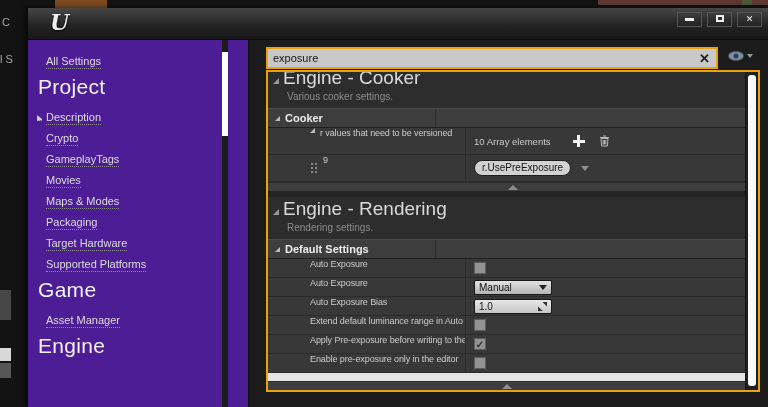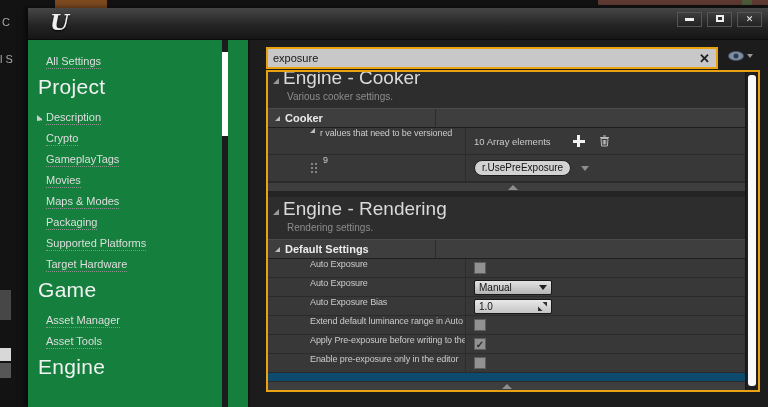--- a/index.html
+++ b/index.html
@@ -24,41 +24,41 @@
   .tab-label { font-size:11px; font-weight:bold; color:#fdfdfd; text-shadow:1px 1px 1px rgba(0,0,0,.7); white-space:nowrap; }
   .tab-close { margin-left:auto; font-size:9px; color:#8b8b8b; line-height:9px; }
   .win-controls { position:absolute; top:4px; right:6px; display:flex; gap:5px; }
   .win-btn { width:25px; height:15px; background:linear-gradient(#3d3d3d,#222); border:1px solid #555; color:#f0f0f0; font-size:9px; line-height:13px; text-align:center; }
   .win-btn .mini-bar { display:inline-block; width:9px; height:3px; background:#f0f0f0; margin-bottom:1px; }
   .win-btn .mini-box { display:inline-block; width:8px; height:7px; border:2px solid #f0f0f0; margin-top:2px; }
 
   .body-row { display:flex; height:367px; }
 
   
-  .sidebar { position:relative; width:222px; flex:none; background:#15803d; border-right:2px solid #141414; padding:8px 0 0 10px; overflow:hidden; }
+  .sidebar { position:relative; width:222px; flex:none; background:#4c1d95; border-right:2px solid #141414; padding:8px 0 0 10px; overflow:hidden; }
   .sb-track { position:absolute; left:194px; top:0; bottom:0; width:6px; background:#1c1c1c; }
   .sb-thumb { position:absolute; left:194px; top:12px; width:6px; height:84px; background:#ffffff; }
   .sb-link { margin-left:8px; line-height:19px; }
   .sb-link span { font-size:11px; color:#dedede; border-bottom:1px dotted #8f8f8f; padding-bottom:1px; }
   .sb-top-link { margin:2px 0 2px 8px; line-height:20px; }
   .sb-top-link span { font-size:11px; color:#dedede; border-bottom:1px dotted #8f8f8f; padding-bottom:1px; }
   .sb-heading { font-size:21px; color:#f2f2f2; margin:4px 0 7px 0; font-weight:normal; letter-spacing:.3px; }
   .sb-arrow { display:inline-block; width:0; height:0; border-left:5px solid #cfcfcf; border-top:4px solid transparent; border-bottom:4px solid transparent; margin:0 4px 0 -9px; }
 
   
   .main { position:relative; flex:1; background:#1c1c1c; }
 
   .searchbox { position:absolute; left:16px; top:7px; width:452px; height:22px; border:2px solid #e9a210; background:#c8c8c8; display:flex; align-items:center; padding:0 5px; }
   .search-input { flex:1; border:none; outline:none; background:transparent; font-family:"Liberation Sans", sans-serif; font-size:11px; font-weight:normal; color:#161616; }
   .search-clear { font-size:13px; font-weight:bold; color:#1d1d1d; line-height:13px; padding:0 1px; }
   .eye-wrap { position:absolute; left:478px; top:11px; display:flex; align-items:center; gap:3px; }
   .eye { width:16px; height:10px; border-radius:50%; background:radial-gradient(circle at 50% 50%, #2c3a4d 0 2px, #7d8fa6 3px); border:1px solid #4a5468; }
   .caret-down { width:0; height:0; border-left:3px solid transparent; border-right:3px solid transparent; border-top:4px solid #9a9a9a; }
 
-  .panel { position:absolute; left:16px; top:30px; width:494px; height:322px; border:2px solid #e9a210; background:#0c4a6e; overflow:hidden; }
+  .panel { position:absolute; left:16px; top:30px; width:494px; height:322px; border:2px solid #e9a210; background:#e5e5e5; overflow:hidden; }
   .panel-track { position:absolute; right:0; top:0; bottom:0; width:13px; background:#1f1f1f; border-left:1px solid #151515; z-index:4; }
   .panel-thumb { position:absolute; right:2px; top:3px; bottom:4px; width:8px; background:#fafafa; border-radius:3px; z-index:5; }
 
   .section { background:#2d2d2d; }
   .sec-title { display:flex; align-items:baseline; padding:0 0 0 5px; font-size:19px; color:#dadada; line-height:24px; white-space:nowrap; }
   .sec-title.clip { margin-top:-6px; }
   .tri { width:0; height:0; border-left:6px solid transparent; border-bottom:6px solid #9a9a9a; display:inline-block; margin-right:4px; flex:none; }
   .tri.small { border-left-width:5px; border-bottom-width:5px; border-bottom-color:#bdbdbd; margin-right:5px; }
   .sec-subtitle { padding:1px 12px 6px 19px; font-size:10px; color:#8d8d8d; }
   .cat-bar { position:relative; height:20px; background:#3e3e3e; border-top:1px solid #4a4a4a; border-bottom:1px solid #1f1f1f; display:flex; align-items:center; padding-left:7px; font-size:11px; font-weight:bold; color:#ececec; }
@@ -115,26 +115,25 @@
     <div class="sidebar">
       <div class="sb-top-link"><span>All Settings</span></div>
 
       <div class="sb-heading">Project</div>
       <div class="sb-link"><span class="sb-arrow"></span><span>Description</span></div>
       <div class="sb-link"><span>Crypto</span></div>
       <div class="sb-link"><span>GameplayTags</span></div>
       <div class="sb-link"><span>Movies</span></div>
       <div class="sb-link"><span>Maps &amp; Modes</span></div>
       <div class="sb-link"><span>Packaging</span></div>
+      <div class="sb-link"><span>Target Hardware</span></div>
       <div class="sb-link"><span>Supported Platforms</span></div>
-      <div class="sb-link"><span>Target Hardware</span></div>
 
       <div class="sb-heading">Game</div>
       <div class="sb-link"><span>Asset Manager</span></div>
-      <div class="sb-link"><span>Asset Tools</span></div>
 
       <div class="sb-heading">Engine</div>
 
       <div class="sb-track"></div>
       <div class="sb-thumb"></div>
     </div>
 
     <div class="main">
 
       <div class="searchbox">

